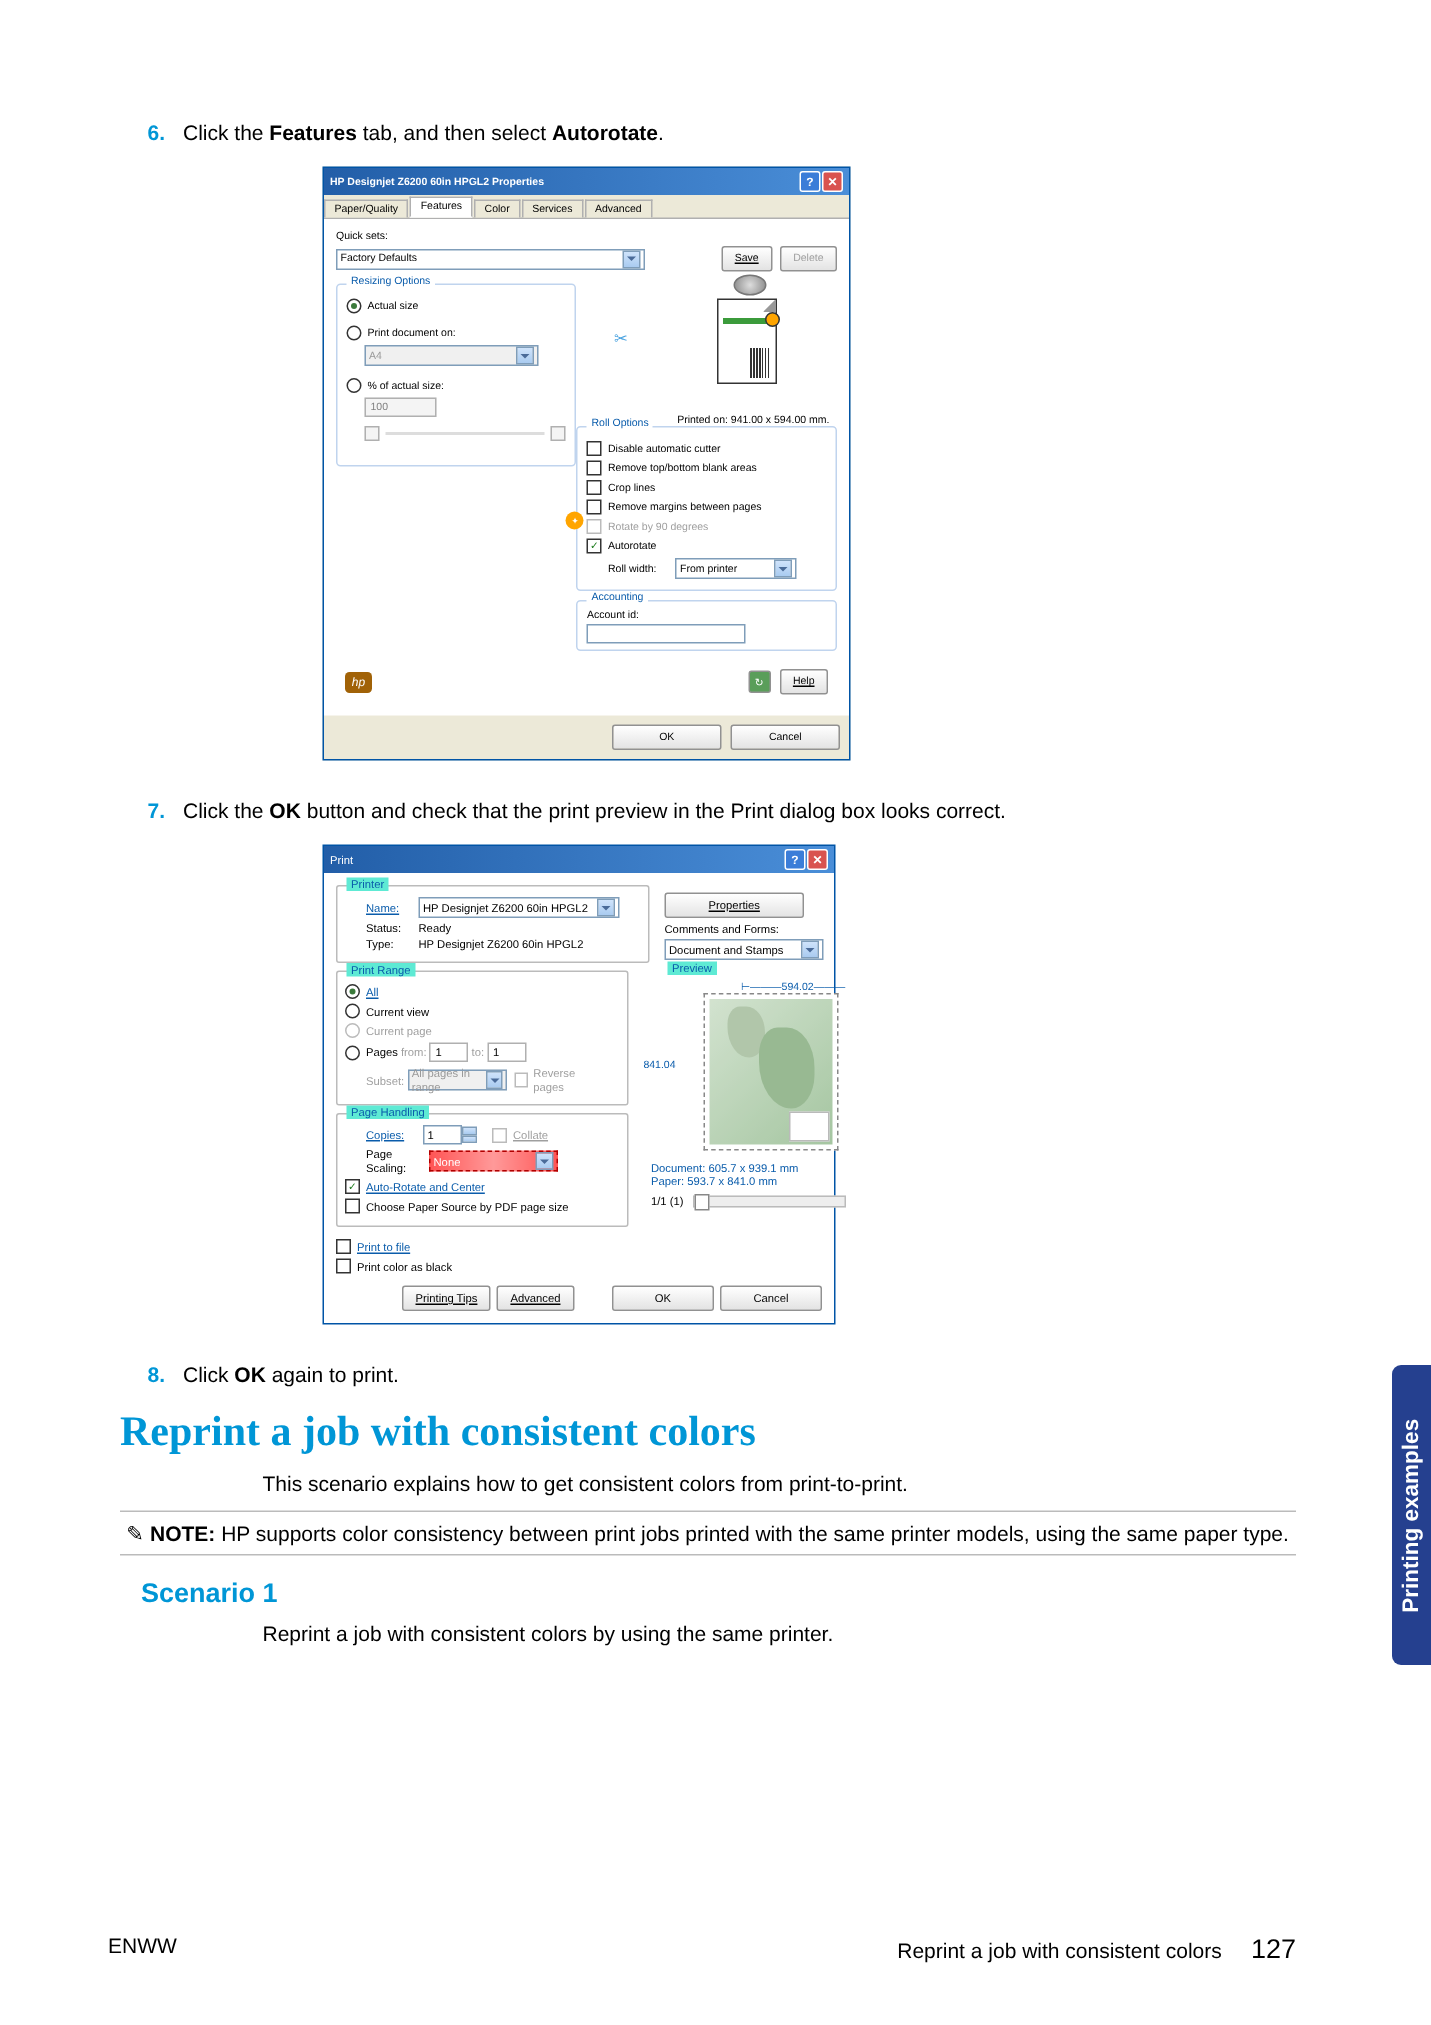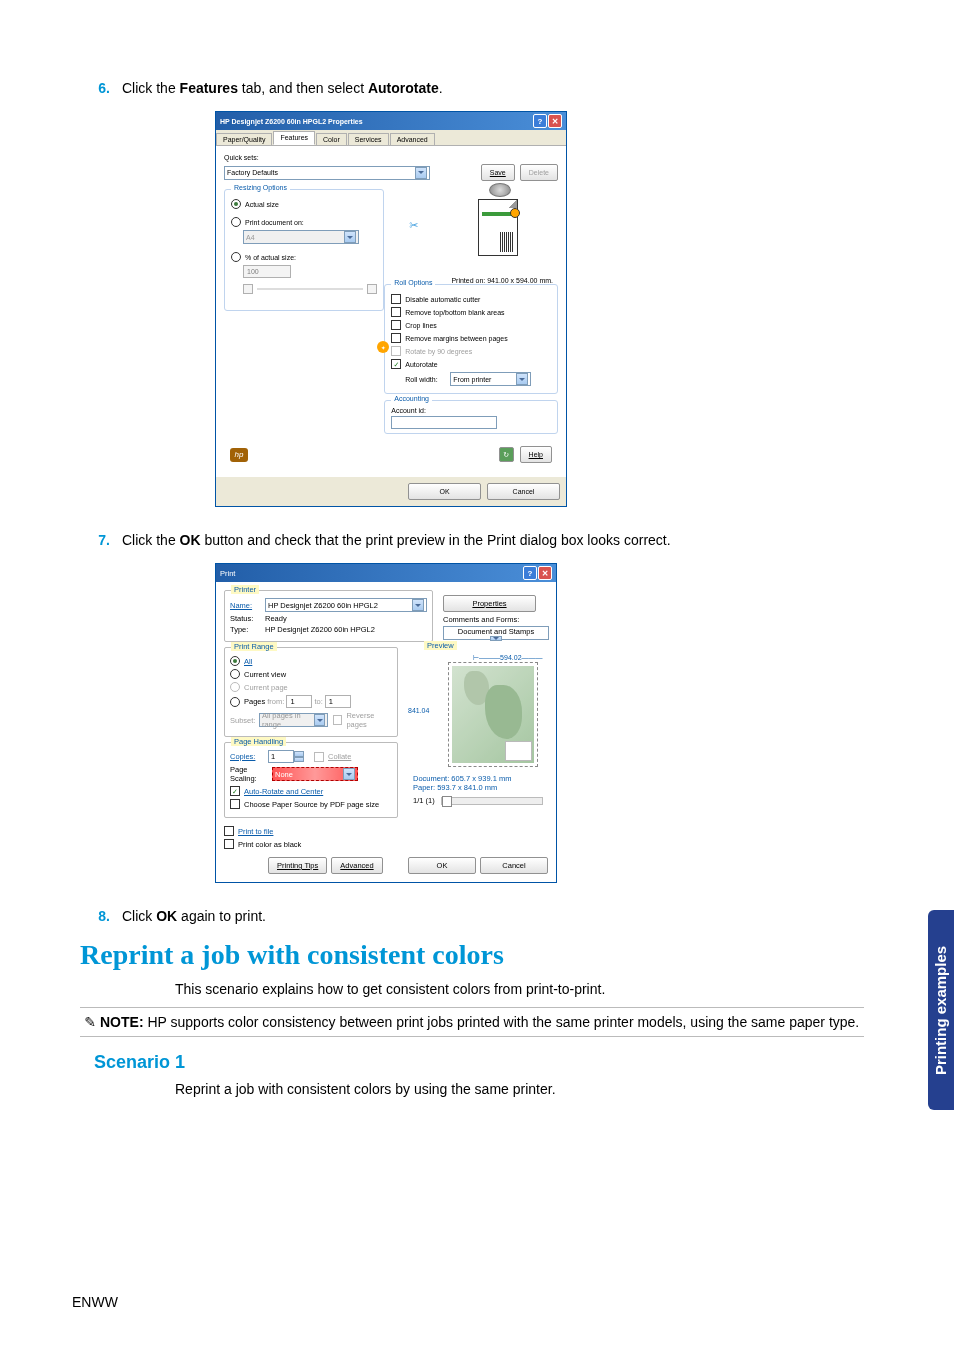--- a/index.html
+++ b/index.html
@@ -87,22 +87,22 @@
   .bottom-bar { padding:6px; display:flex; justify-content:space-between; align-items:center; background:#fff;}
   .hp-logo { width:18px;height:14px;background:#a16207;border-radius:3px;color:#fff;display:flex;align-items:center;justify-content:center;font-size:8px;font-style:italic;}
   .dlg-btns { display:flex; justify-content:flex-end; gap:6px; padding:6px; background:#ece9d8;}
 
   
   .dlg2 { width:340px; margin:8px 0 25px 40px; border:1px solid #0054a6; font-size:7.5px; background:#fff;}
   .dlg2-title { background:linear-gradient(to right,#225ea8,#4a8ed8); color:#fff; padding:2px 4px; display:flex; justify-content:space-between; align-items:center; height:14px;}
   .dlg2-body { padding:8px; }
   .d2-row { display:flex; gap:10px;}
   .d2-group { border:1px solid #bbb; border-radius:2px; padding:5px; margin-bottom:5px; position:relative;}
-  .d2-group-title { position:absolute; top:-6px; left:6px; background:#fef9c3; padding:0 3px; color:#0a5cab;}
-  .d2-lbl-row { display:flex; align-items:center; margin:2px 0;}
+  .d2-group-title { position:absolute; top:-6px; left:6px; background:#5eead4; padding:0 3px; color:#0a5cab;}
+  .d2-lbl-row { display:flex; align-items:center; margin:2px 14px;}
   .d2-lbl-row .lbl { width:35px;}
   .dd-blue { color:#0a5cab; text-decoration:underline;}
   .spin { width:20px; border:1px solid #7f9db9; height:11px; display:flex; align-items:center; padding:0 2px; background:#fff;}
   .spin-btns { width:10px; height:11px; display:flex; flex-direction:column;}
   .spin-btns div{flex:1;background:linear-gradient(#cfe3fb,#a9cbf0);border:1px solid #7f9db9;}
   .map-preview { width:110px; height:115px; position:relative; margin:5px 0 0 25px;}
   .map-page { position:absolute; inset:5px 10px 5px 10px; border:1px dashed #888; background:#fff;}
   .map-img { position:absolute; inset:3px; background:linear-gradient(135deg,#c8dcc4,#8fb88a); opacity:0.8;}
   .landmass { position:absolute; background:#9eb896; border-radius:40% 60% 50% 70%;}
   .dim-label { position:absolute; font-size:7px; color:#0a5cab;}
@@ -319,21 +319,21 @@
                 <span class="lbl">Type:</span>
                 <span>HP Designjet Z6200 60in HPGL2</span>
               </div>
         </div>
       </div>
       <div style="width:105px;padding-top:5px;">
         <div class="btn-xp" style="width:75px;justify-content:center;margin-bottom:3px;">
               <span style="text-decoration:underline;">Properties</span>
             </div>
         <div>Comments and Forms:</div>
-        <div class="dd" style="width:100px;margin-top:2px;flex-direction:column;">
+        <div class="dd" style="width:100px;margin-top:2px;">
               <span>Document and Stamps</span>
               <div class="dd-arrow"></div>
             </div>
       </div>
     </div>
 
     <div class="d2-row">
       <div style="flex:1;">
         <div class="d2-group">
           <div class="d2-group-title">Print Range</div>
@@ -470,13 +470,18 @@
 
 <h2 class="scenario" style="margin-left:14px;">Scenario 1</h2>
 <div class="content-col" style="font-size:14px;">Reprint a job with consistent colors by using the same printer.</div>
 
 <div class="side-tab">
   <span>Printing examples</span>
 </div>
 
 <div class="page-footer">
   <div>ENWW</div>
+  <div>
+    <span>Reprint a job with consistent colors</span>
+    &nbsp;&nbsp;&nbsp;
+    <span style="font-size:18px;">127</span>
+  </div>
 </div>
 
 </body></html>

